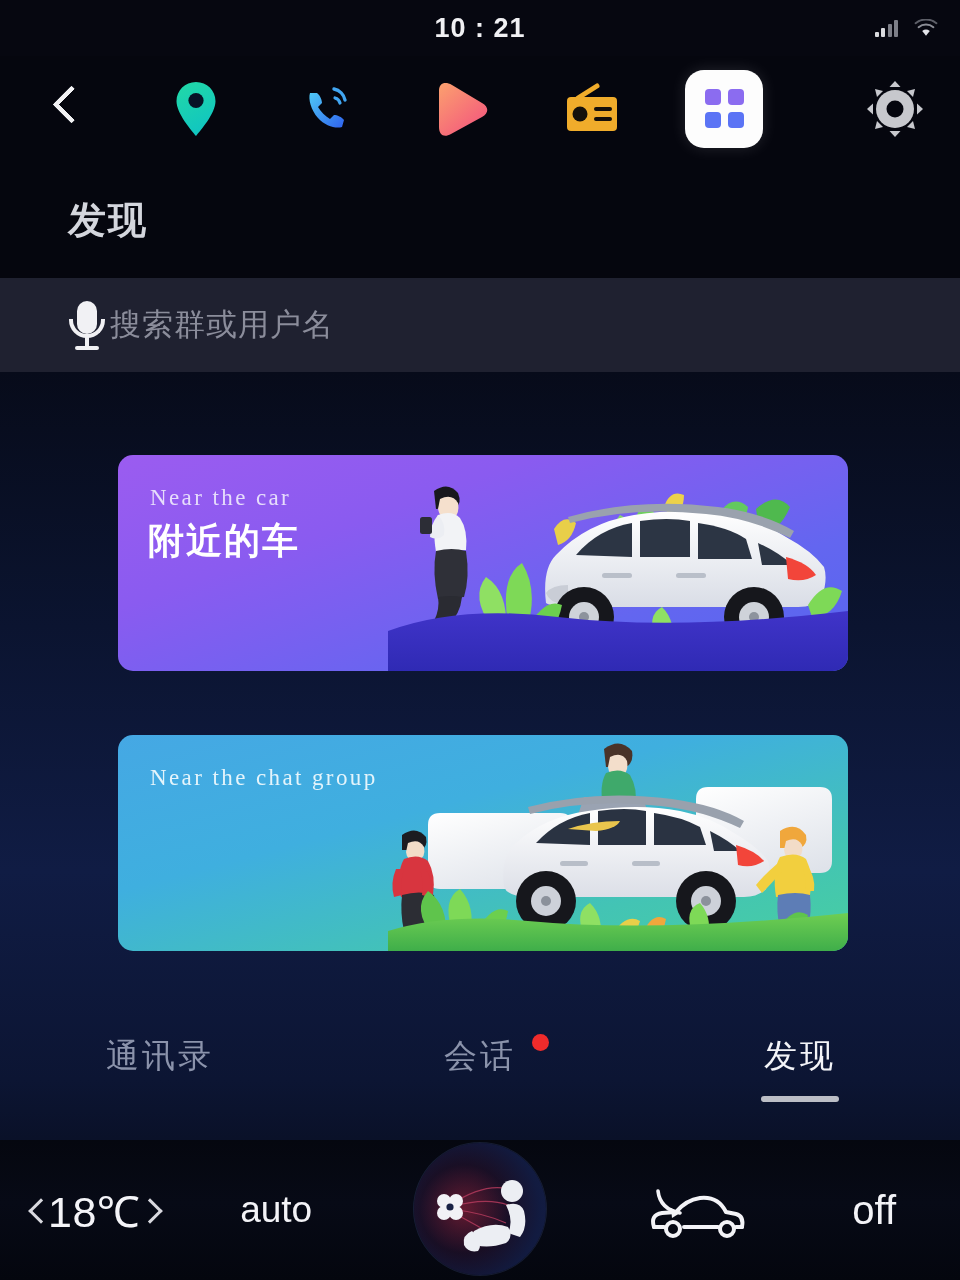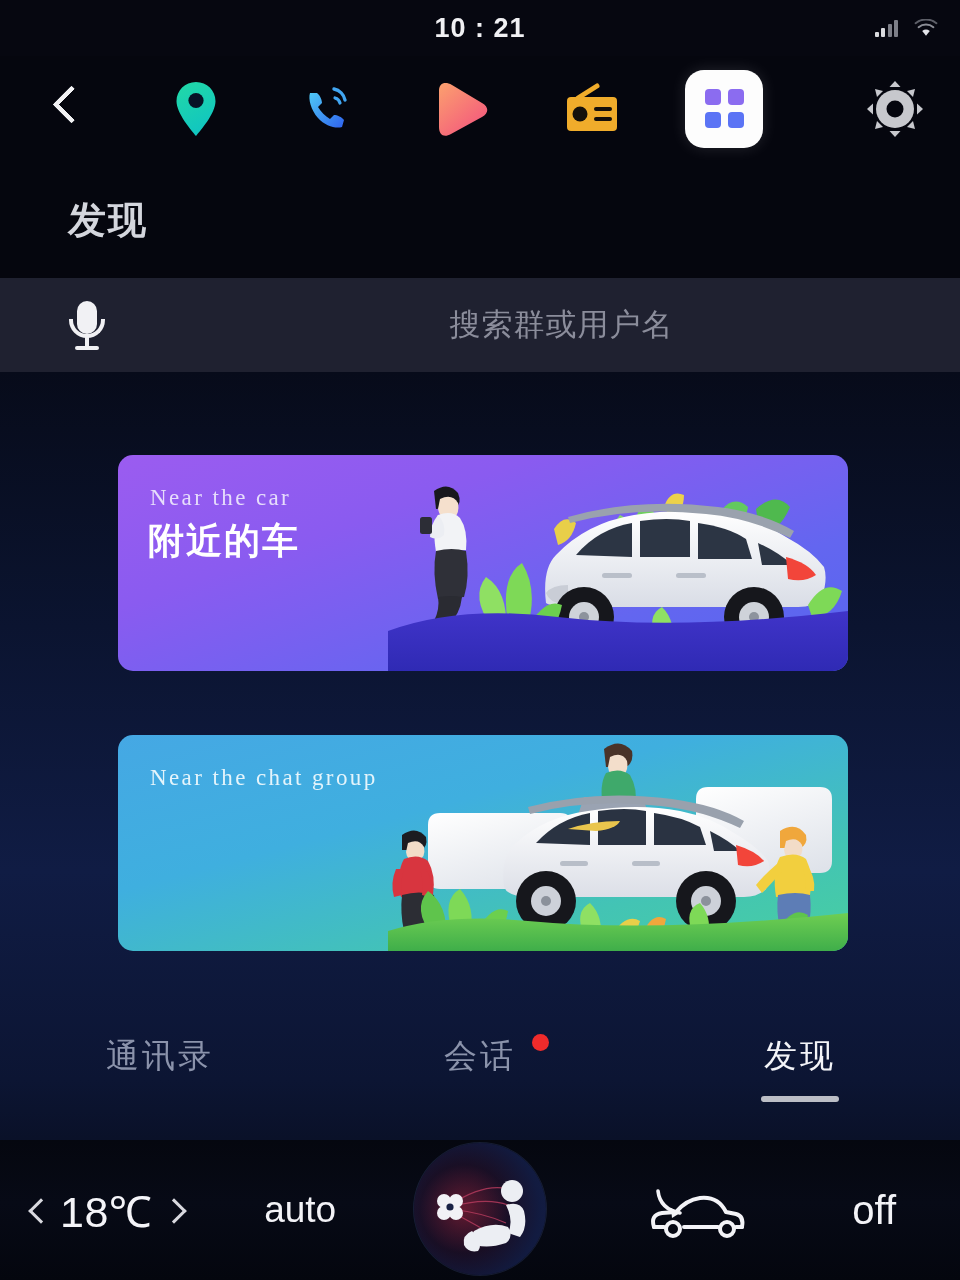--- a/index.html
+++ b/index.html
@@ -92,23 +92,23 @@
     border:4px solid #f1f1f4; border-top:none;
     border-radius:0 0 20px 20px;
   }
   .mic .stem {
     position:absolute; left:21px; top:38px; width:4px; height:10px; background:#f1f1f4;
   }
   .mic .base {
     position:absolute; left:11px; top:47px; width:24px; height:4px; background:#f1f1f4; border-radius:2px;
   }
   .search-input {
-    margin-left:53px; flex:1; background:transparent; border:none; outline:none;
+    flex:1; background:transparent; border:none; outline:none;
     font-family:"Liberation Sans", sans-serif;
-    font-size:31px; color:#f0abfc; letter-spacing:1px;text-align:center;
+    font-size:31px; color:#f0abfc; letter-spacing:1px;
   }
   .search-input::placeholder { color:#8b8d9b; }
 
   
   .content {
     position:absolute; left:0; top:372px; width:960px; height:908px;
     background:linear-gradient(180deg,#070b1a 0%,#0b1430 28%,#101c44 55%,#0c1533 78%,#070b19 94%,#04060f 100%);
     font-family:Liberation Serif, serif;
   }
 
@@ -154,21 +154,21 @@
     margin-top:17px; width:78px; height:6px; border-radius:3px; background:#bcbec6;
   }
 
   
   .climate {
     position:absolute; left:0; bottom:0; width:960px; height:140px;
     background:linear-gradient(180deg,#05070f 0%,#070a16 45%,#04060e 100%);
     display:flex; align-items:center;
   }
   .temp-group {
-    display:flex; align-items:center; margin-left:30px; gap:14px; cursor:pointer;
+    display:flex; align-items:center; margin-left:30px; gap:2px; cursor:pointer;
   }
   .chev { width:16px; height:30px; position:relative; opacity:.93; }
   .chev::before{
     content:""; position:absolute; left:2px; top:7px; width:15px; height:15px;
     border-left:3px solid #e9e9ef; border-bottom:3px solid #e9e9ef;
     transform:rotate(45deg);
   }
   .chev.right::before{ transform:rotate(-135deg); left:-1px; }
   .temp-val { font-size:43px; color:#f4f4f8; font-weight:400; letter-spacing:.5px; }
   .auto-lbl { font-size:37px; color:#f3f3f7; margin-left:82px; cursor:pointer; }

